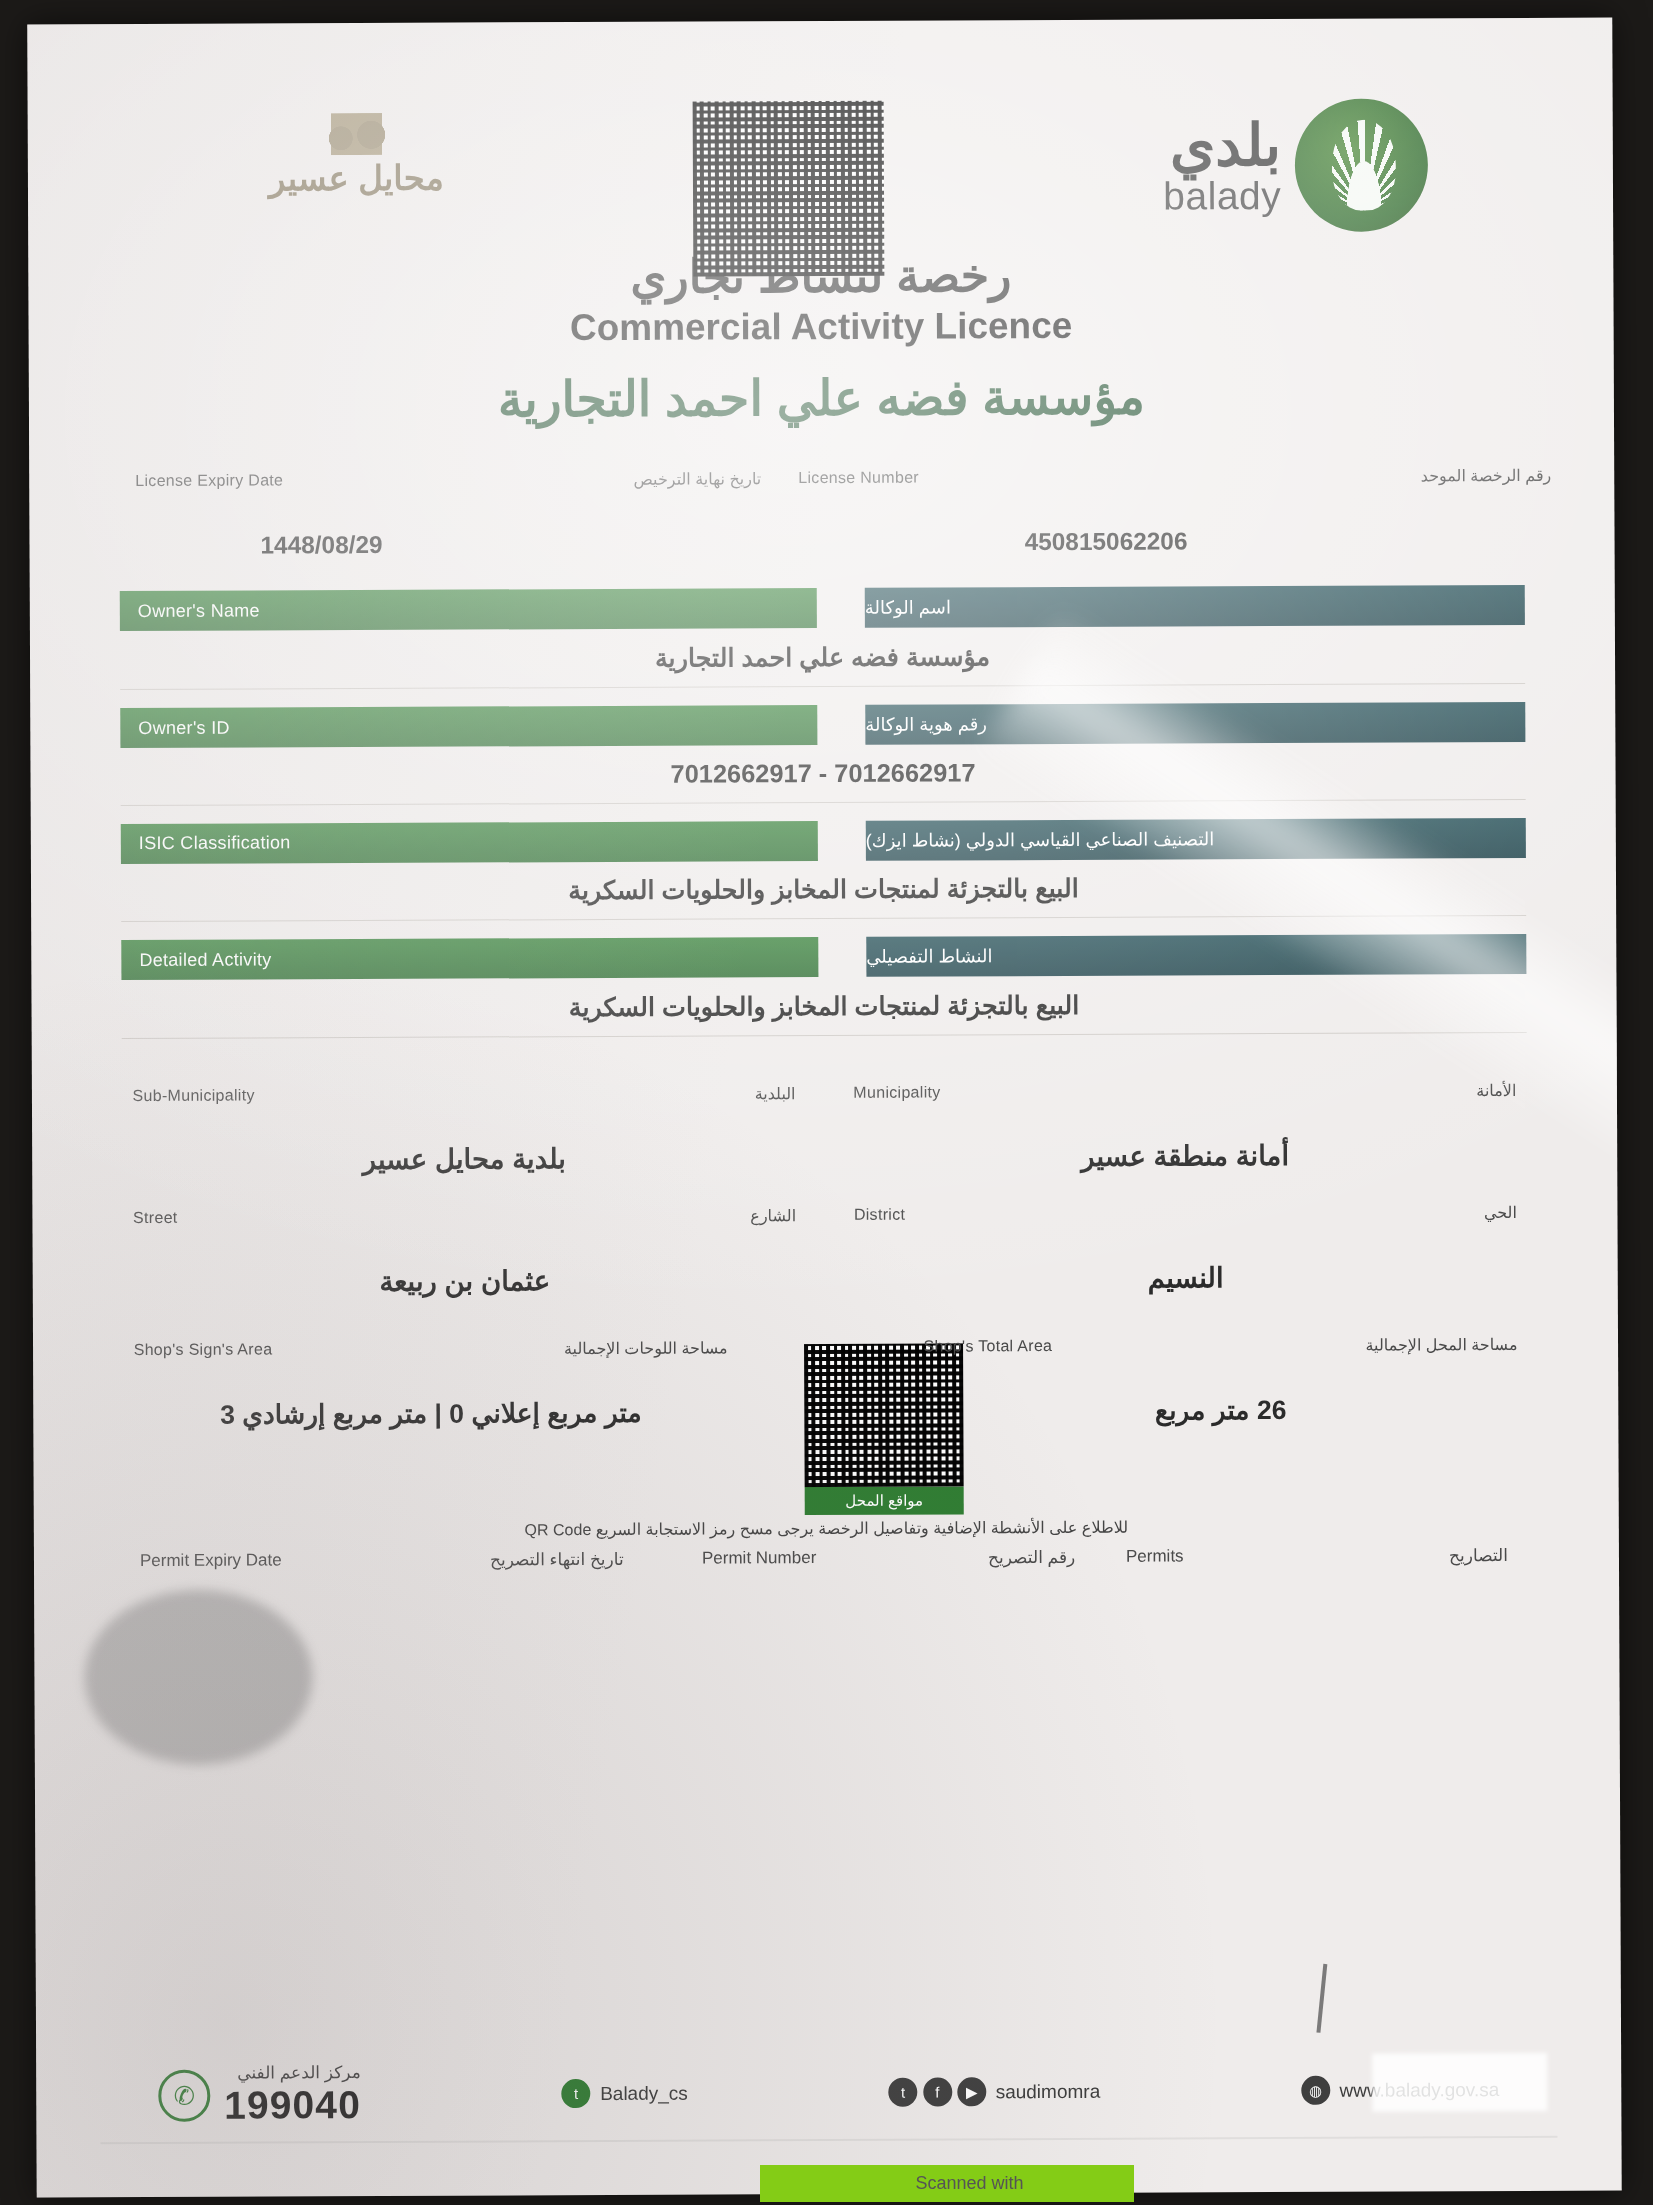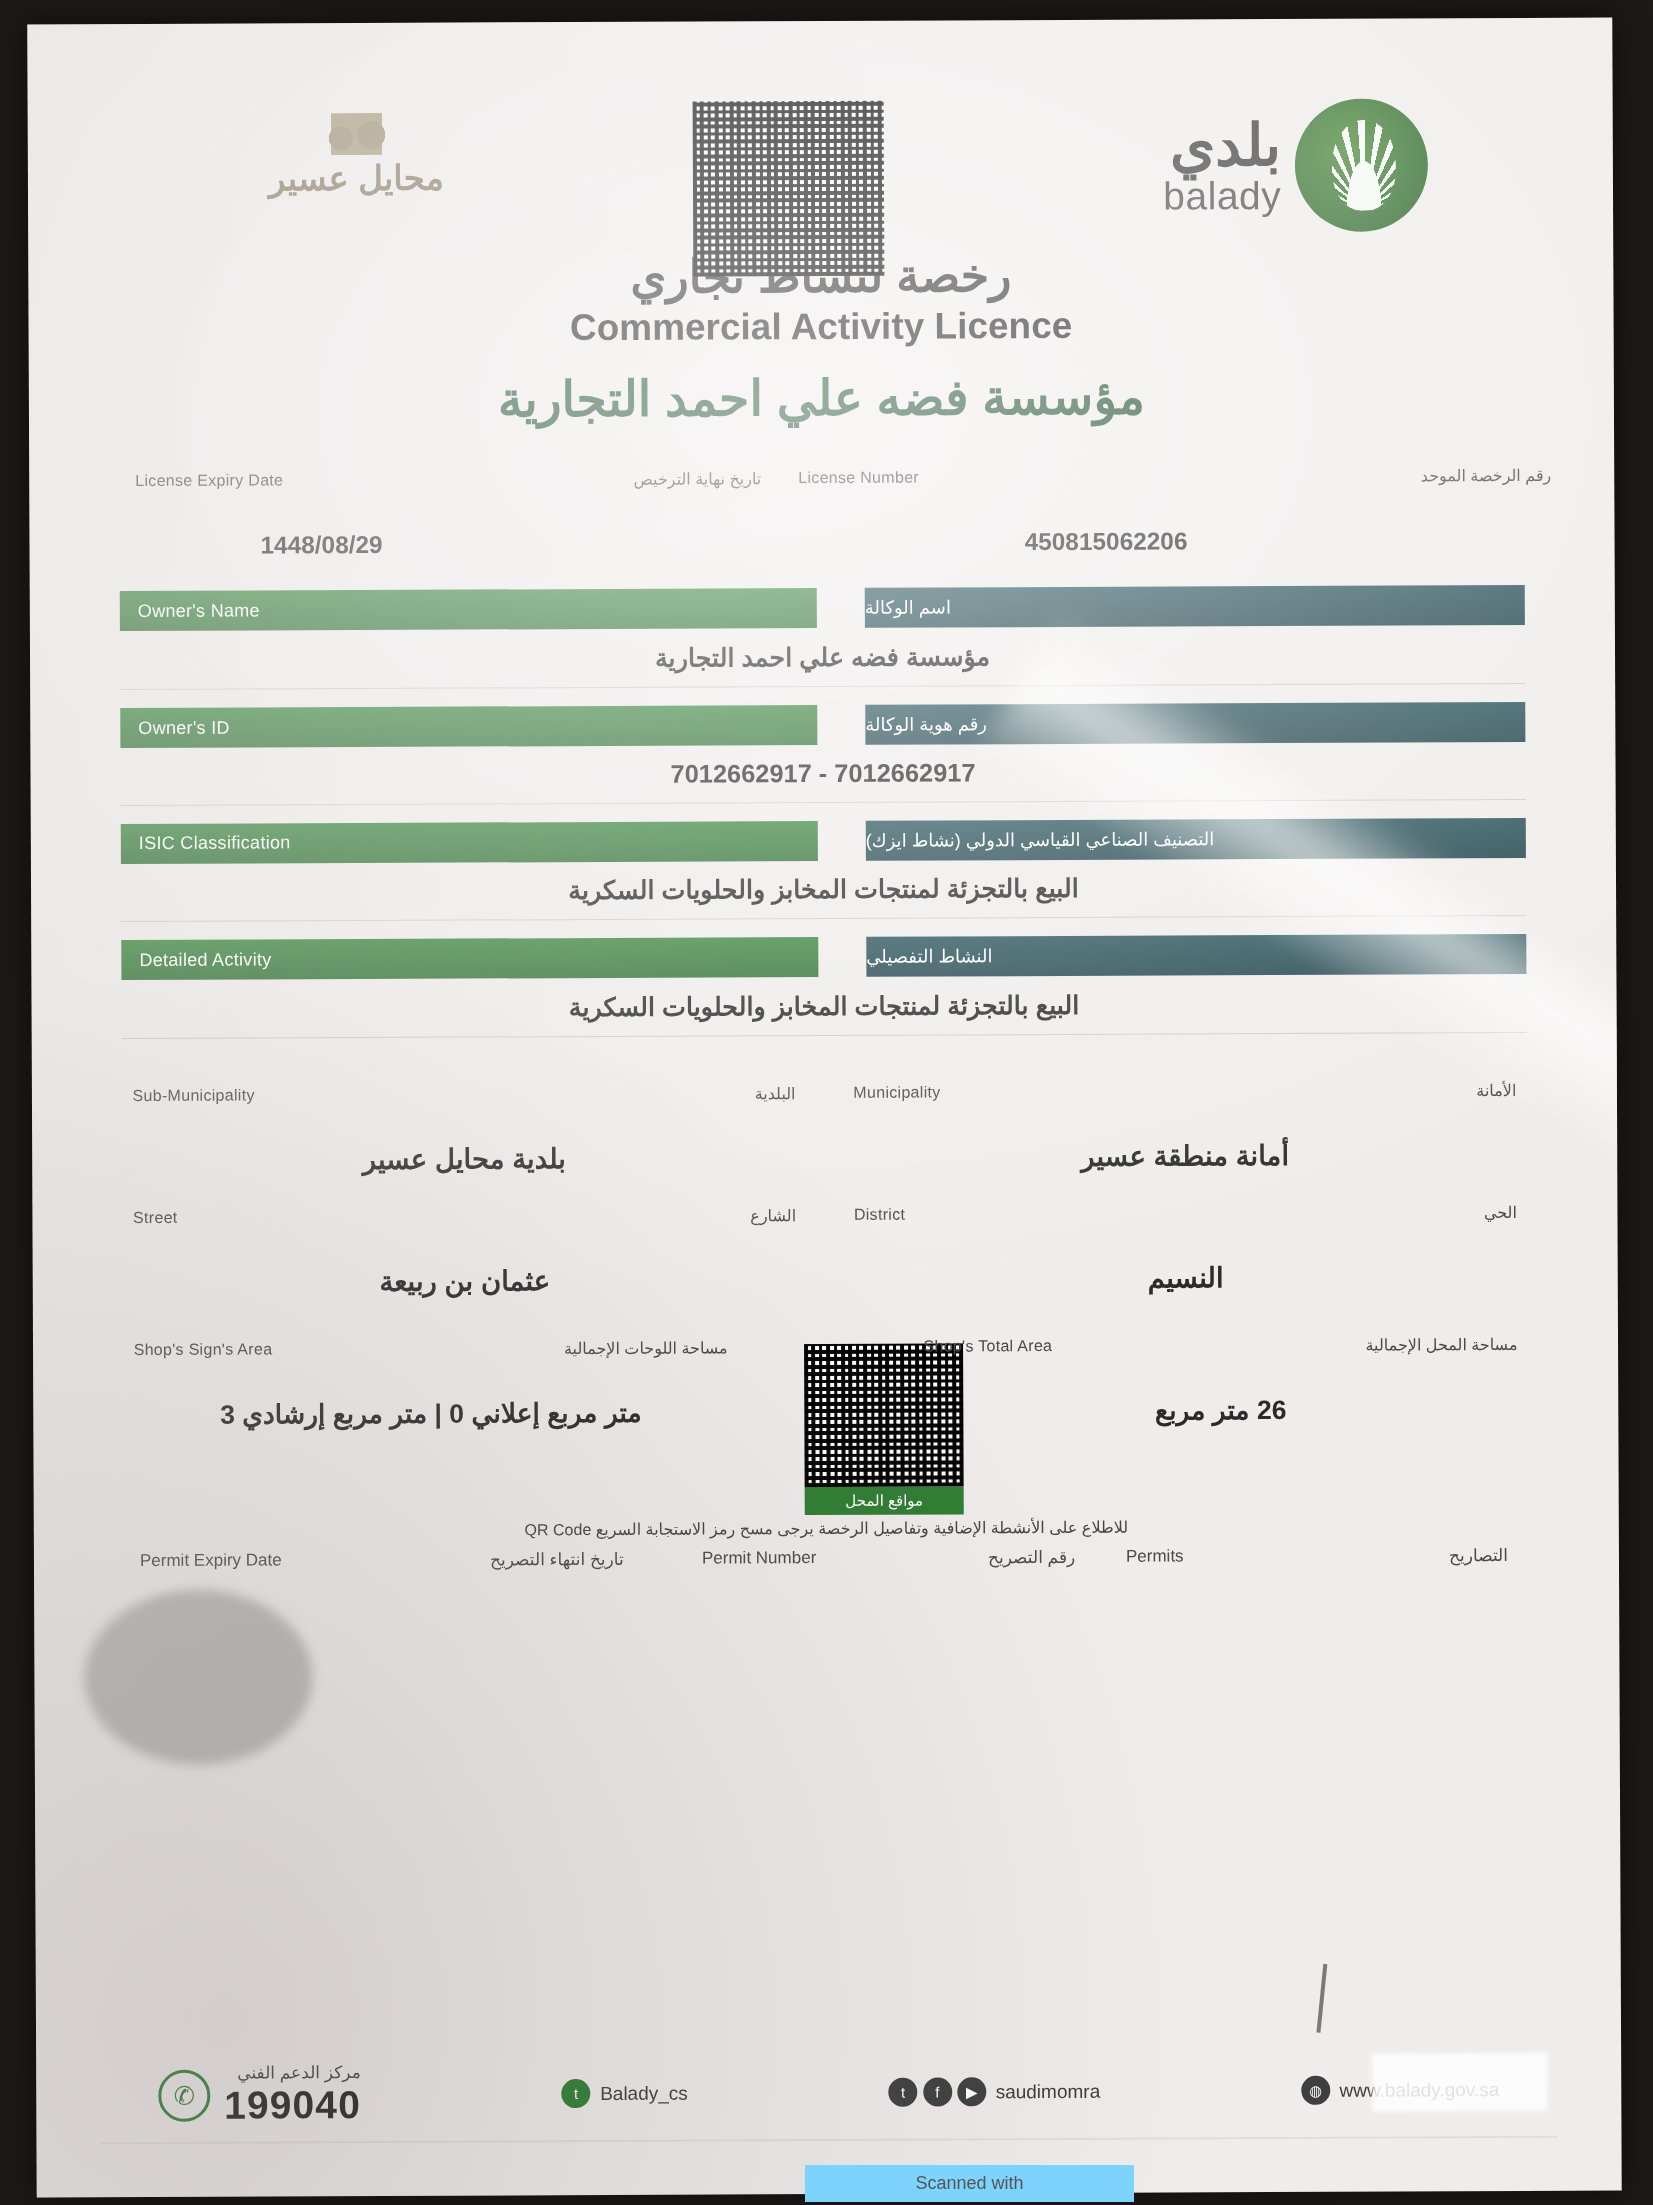--- a/index.html
+++ b/index.html
@@ -345,27 +345,28 @@
     position: absolute;
     left: 64px; right: 64px; bottom: 53px;
     height: 1.6px; background: rgba(0,0,0,0.06);
   }
   .scanned-with {
     position: absolute;
     right: 520px;
     bottom: 3.2px;
     width: 329px;
     height: 37px;
-    background: #7dd3fc;
+    background: #84cc16;
     color: #555;
     font-size: 18px;
     display: flex;
     align-items: center;
     justify-content: center;
     z-index: 60;
+    padding-left: 45px;
   }
   .pen-stroke {
     position: absolute;
     right: 297px;
     bottom: 159px;
     width: 4.2px;
     height: 69px;
     background: #4a4a4a;
     transform: rotate(6deg);
     opacity: 0.7;

